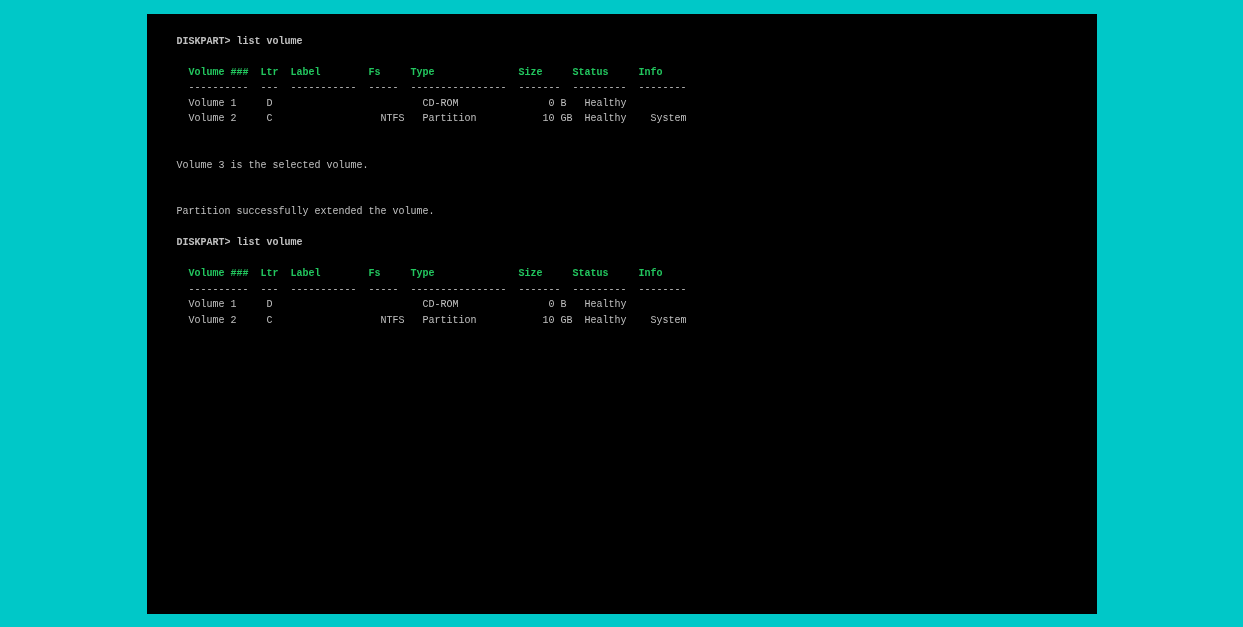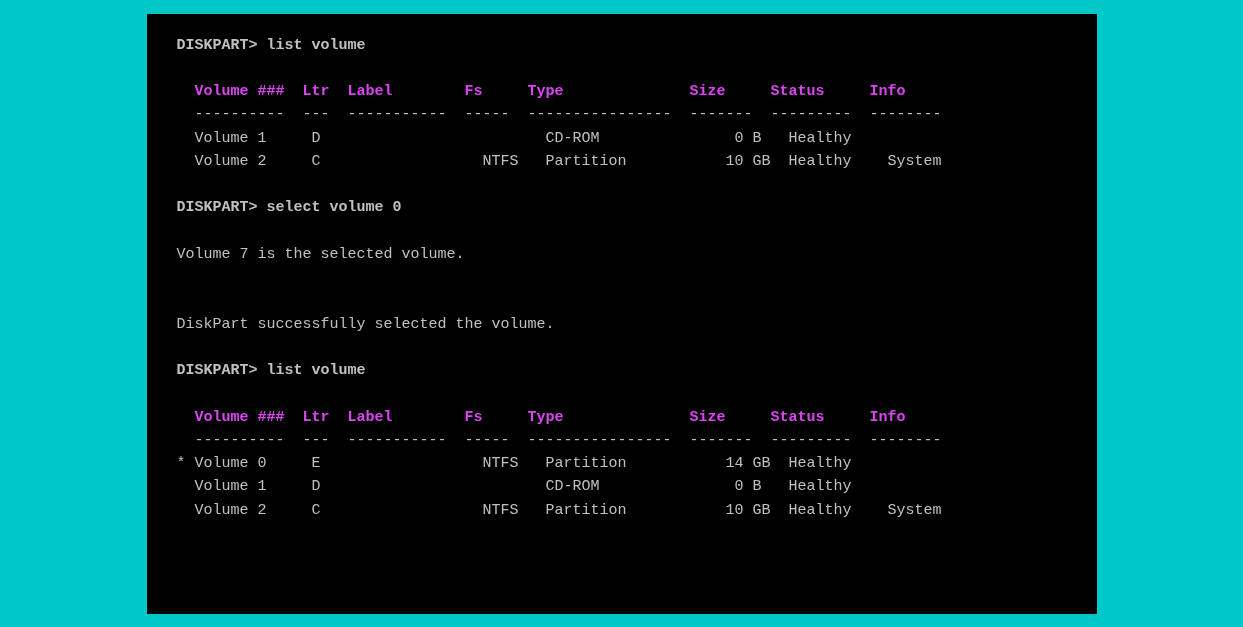--- a/index.html
+++ b/index.html
@@ -17,63 +17,61 @@
       justify-content: center;
       font-family: 'Courier New', Courier, monospace;
     }
 
     .terminal {
       background-color: #000000;
       width: 950px;
       height: 600px;
       padding: 20px 30px;
       color: #c0c0c0;
-      font-size: 15px;
+      font-size: 10px;
       line-height: 1.55;
       overflow: hidden;
     }
 
     .line {
       white-space: pre;
       display: block;
     }
 
     .prompt {
       color: #c0c0c0;
       font-weight: bold;
     }
 
     .table-header {
-      color: #d946ef;
+      color: #22c55e;
       font-weight: bold;
     }
 
     .separator {
       color: #c0c0c0;
     }
   </style>
 </head>
 <body>
 
 <div class="terminal">
   <span class="line prompt">DISKPART&gt; list volume</span>
   <span class="line">&nbsp;</span>
   <span class="line table-header">  Volume ###  Ltr  Label        Fs     Type              Size     Status     Info</span>
   <span class="line separator">  ----------  ---  -----------  -----  ----------------  -------  ---------  --------</span>
   <span class="line">  Volume 1     D                         CD-ROM               0 B   Healthy</span>
   <span class="line">  Volume 2     C                  NTFS   Partition           10 GB  Healthy    System</span>
   <span class="line">&nbsp;</span>
-  <span class="line prompt">DISKPART&gt; select volume 0</span>
   <span class="line">&nbsp;</span>
-  <span class="line">Volume 7 is the selected volume.</span>
+  <span class="line">Volume 3 is the selected volume.</span>
   <span class="line">&nbsp;</span>
   <span class="line">&nbsp;</span>
-  <span class="line">DiskPart successfully selected the volume.</span>
+  <span class="line">Partition successfully extended the volume.</span>
   <span class="line">&nbsp;</span>
   <span class="line prompt">DISKPART&gt; list volume</span>
   <span class="line">&nbsp;</span>
   <span class="line table-header">  Volume ###  Ltr  Label        Fs     Type              Size     Status     Info</span>
   <span class="line separator">  ----------  ---  -----------  -----  ----------------  -------  ---------  --------</span>
-  <span class="line">* Volume 0     E                  NTFS   Partition           14 GB  Healthy</span>
   <span class="line">  Volume 1     D                         CD-ROM               0 B   Healthy</span>
   <span class="line">  Volume 2     C                  NTFS   Partition           10 GB  Healthy    System</span>
   <span class="line">&nbsp;</span>
 </div>
 
 </body></html>

